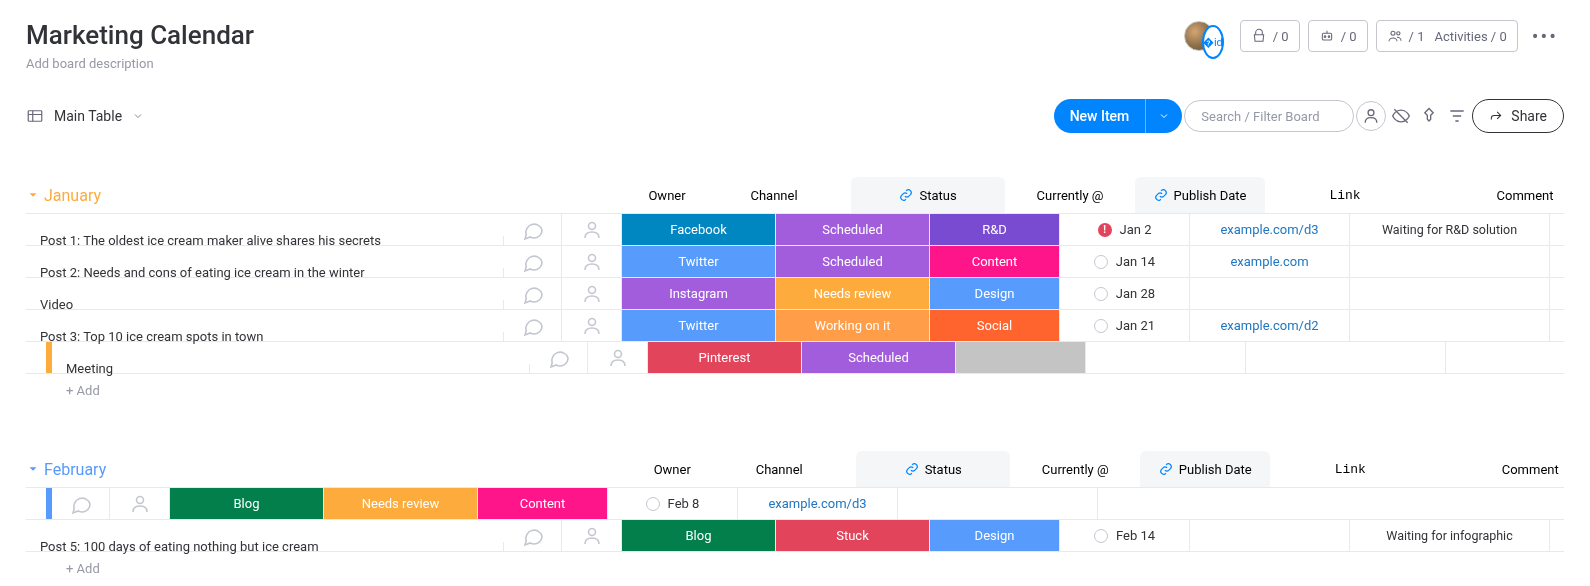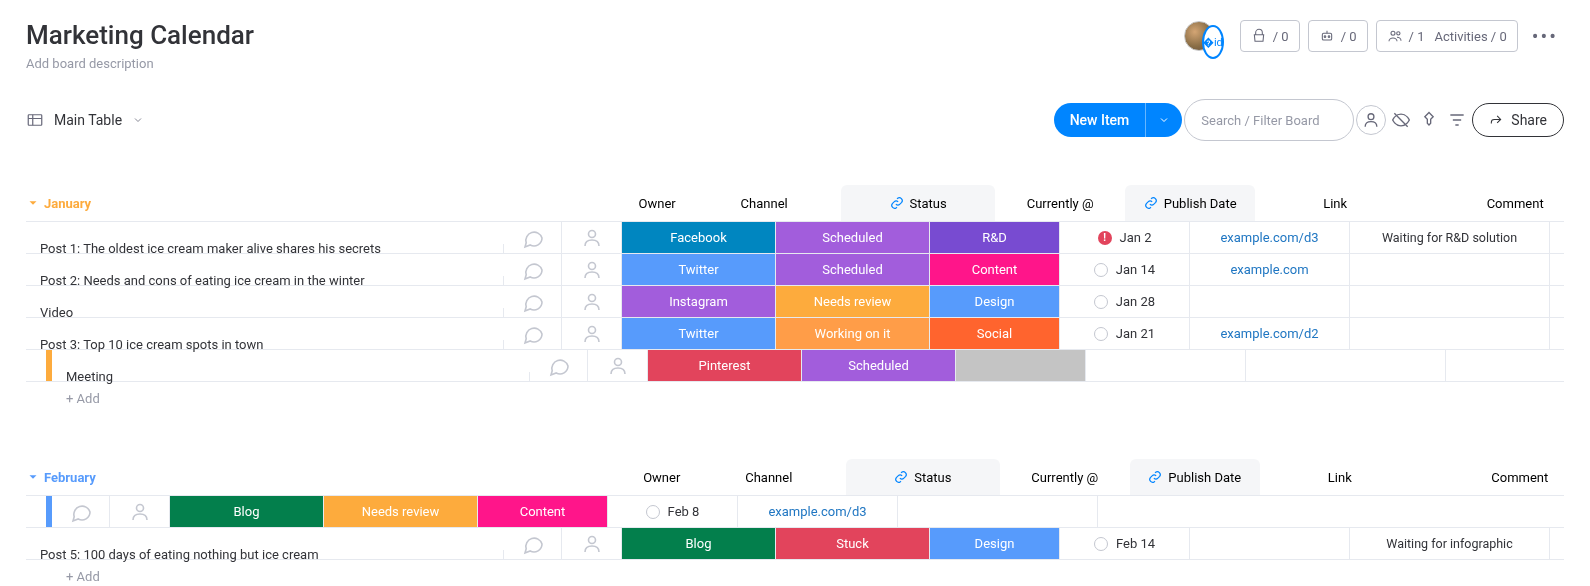--- a/index.html
+++ b/index.html
@@ -19,33 +19,33 @@
 .more-dots { font-size: 20px; color: #676879; padding: 0 6px; letter-spacing: 2px; }
 
 
 .toolbar { display: flex; justify-content: space-between; align-items: center; margin-top: 28px; }
 .view-selector { display: flex; align-items: center; gap: 10px; color: #323338; font-size: 14px; }
 .view-selector .ic { width: 18px; height: 18px; stroke: #676879; fill: none; stroke-width: 1.6; }
 .toolbar-right { display: flex; align-items: center; gap: 2px; }
 .new-item { background: #0085ff; color: #fff; border-radius: 24px; height: 34px; display: flex; align-items: center; font-size: 14px; font-weight: 500; overflow: hidden; }
 .new-item .lbl { padding: 0 16px; }
 .new-item .chev { padding: 0 12px; border-left: 1px solid rgba(255,255,255,.4); height: 100%; display: flex; align-items: center; }
-.search { border: 1px solid #c4c7d0; border-radius: 24px; height: 42px; width: 170px; padding: 0 16px; font-size: 13px; display: flex; align-items: center; color: #9699a6; }
+.search { border: 1px solid #c4c7d0; border-radius: 24px; height: 32px; width: 170px; padding: 0 16px; font-size: 13px; display: flex; align-items: center; color: #9699a6; }
 .round-icon { width: 26px; height: 26px; display: flex; align-items: center; justify-content: center; color: #676879; }
 .round-icon svg { width: 20px; height: 20px; stroke: #676879; fill: none; stroke-width: 1.6; }
 .round-icon.circle { border: 1px solid #c4c7d0; border-radius: 50%; width: 30px; height: 30px; }
 .share-btn { border: 1px solid #323338; border-radius: 24px; height: 34px; padding: 0 16px; display: flex; align-items: center; gap: 8px; font-size: 14px; color: #323338; }
 .share-btn svg { width: 14px; height: 14px; stroke: #323338; fill: none; stroke-width: 1.8; }
 
 
 .group { margin-top: 44px; }
 .group-header { display: flex; align-items: center; height: 36px; }
 .group-toggle { width: 20px; display: flex; justify-content: center; }
 .group-toggle svg { width: 14px; height: 14px; }
-.group-name { font-size: 13px; font-weight: 700; padding-left: 4px; text-align: center; }
+.group-name { font-size: 16px; font-weight: 400; padding-left: 4px; text-align: center; }
 .col-headers { display: flex; flex: 1; margin-left: auto; }
 .col-h { text-align: center; font-size: 13px; color: #000000; display: flex; align-items: center; justify-content: center; gap: 6px; height: 36px; }
 .col-h.linked { background: #f5f6f8; border-top-left-radius: 6px; border-top-right-radius: 6px; }
 .col-h .link-ic { width: 14px; height: 14px; stroke: #0085ff; fill: none; stroke-width: 2; }
 
 .row { display: flex; align-items: stretch; height: 32px; border-top: 1px solid #e6e9ef; }
 .row-indent { width: 20px; }
 .row-accent { width: 6px; }
 .row-name { flex: 0 0 478px; display: flex; align-items: center; padding-left: 14px; font-size: 13px; color: #323338; border-right: 1px solid #e6e9ef; margin-top: 22px; }
 .cell { border-right: 1px solid #e6e9ef; display: flex; align-items: center; justify-content: center; font-size: 13px; }
@@ -67,21 +67,21 @@
 .add-row .txt { padding-left: 14px; font-size: 13px; color: #9699a6; }
 
 
 .h-name   { flex: 0 0 478px; }
 .h-chat   { flex: 0 0 58px; }
 .h-owner  { flex: 0 0 60px; }
 .h-channel{ flex: 0 0 154px; }
 .h-status { flex: 0 0 154px; }
 .h-curr   { flex: 0 0 130px; }
 .h-date   { flex: 0 0 130px; }
-.h-link   { flex: 0 0 160px; }
+.h-link   { flex: 0 0 160px; font-family: Liberation Mono, monospace; }
 .h-comment{ flex: 0 0 200px; }
 </style>
 </head>
 <body>
 
 <div class="header-row">
   <div>
     <div class="title">Marketing Calendar</div>
     <div class="subtitle">Add board description</div>
   </div>

